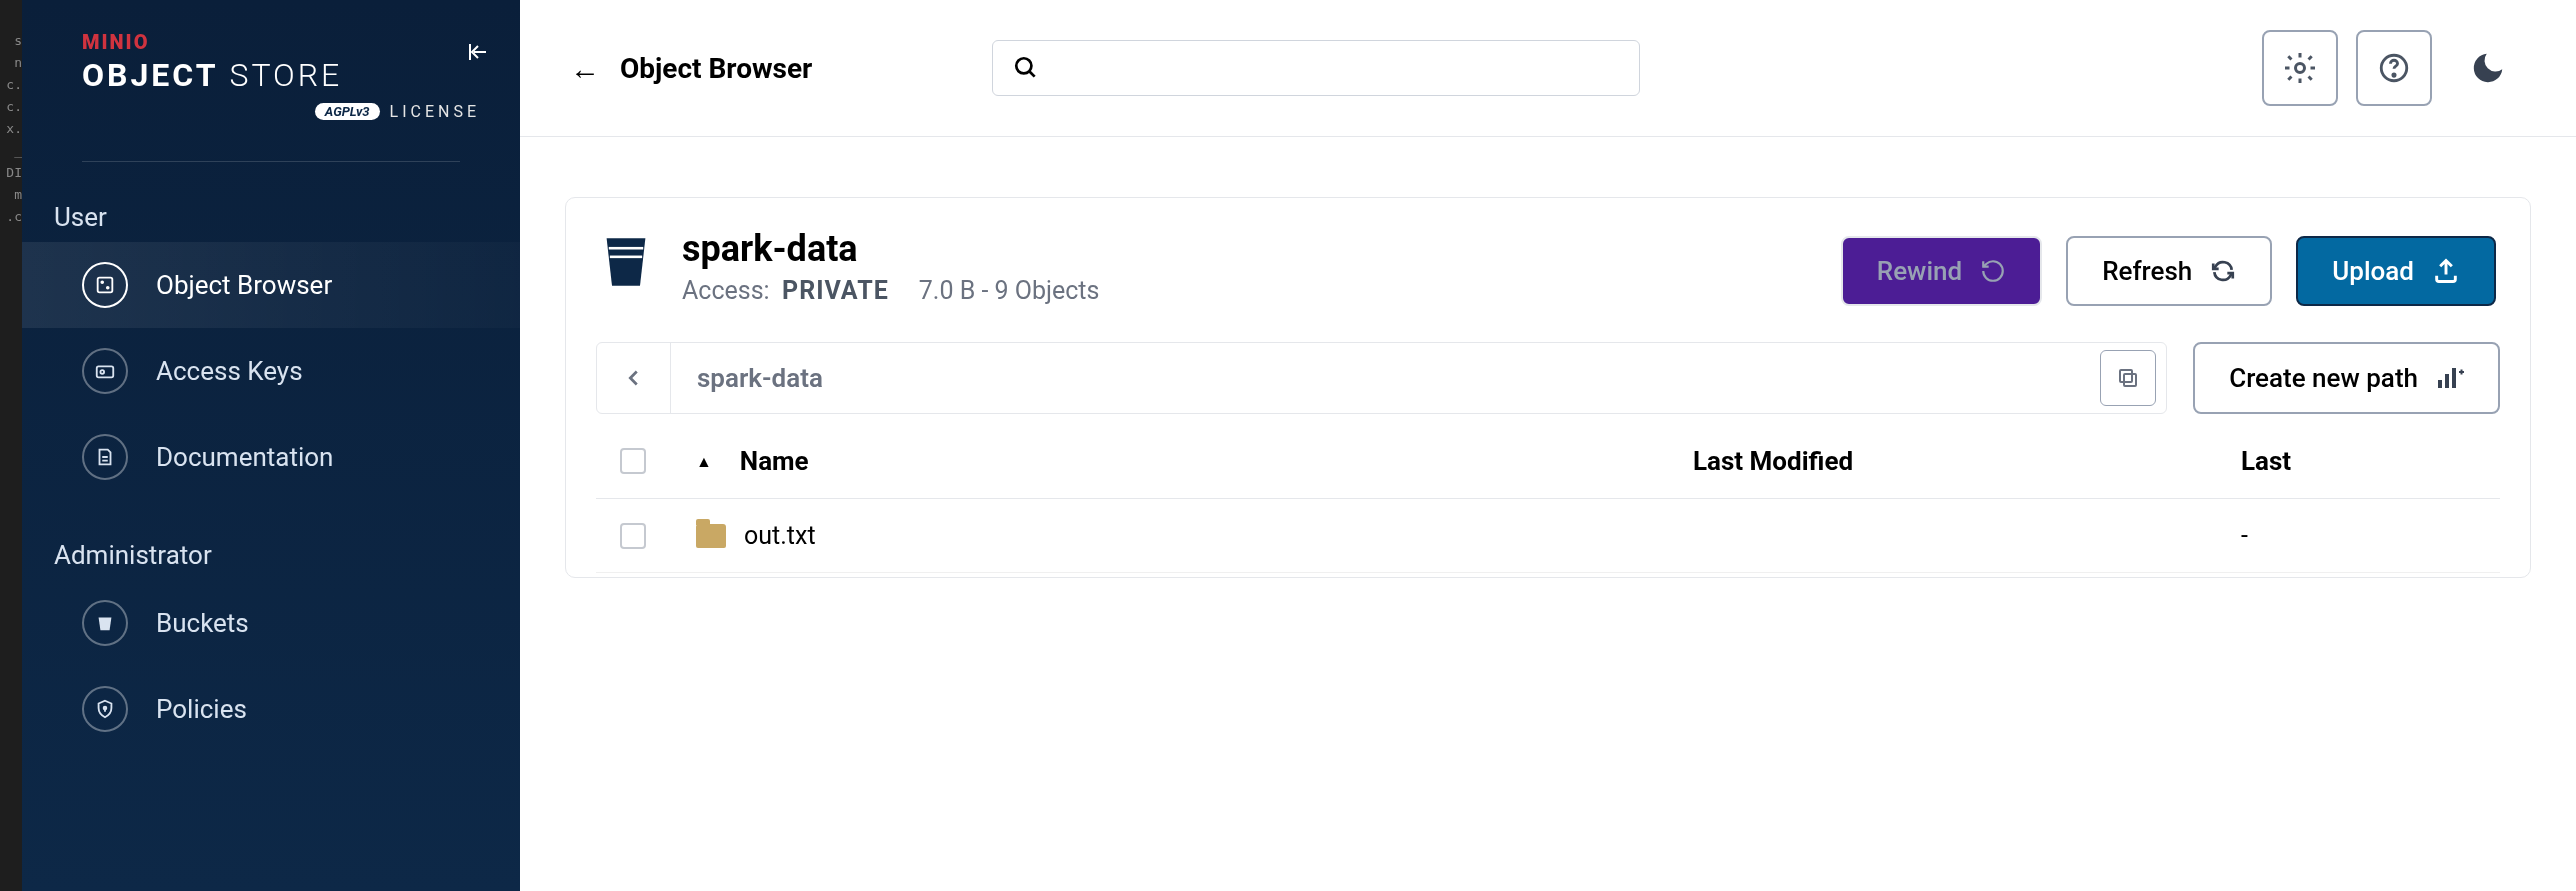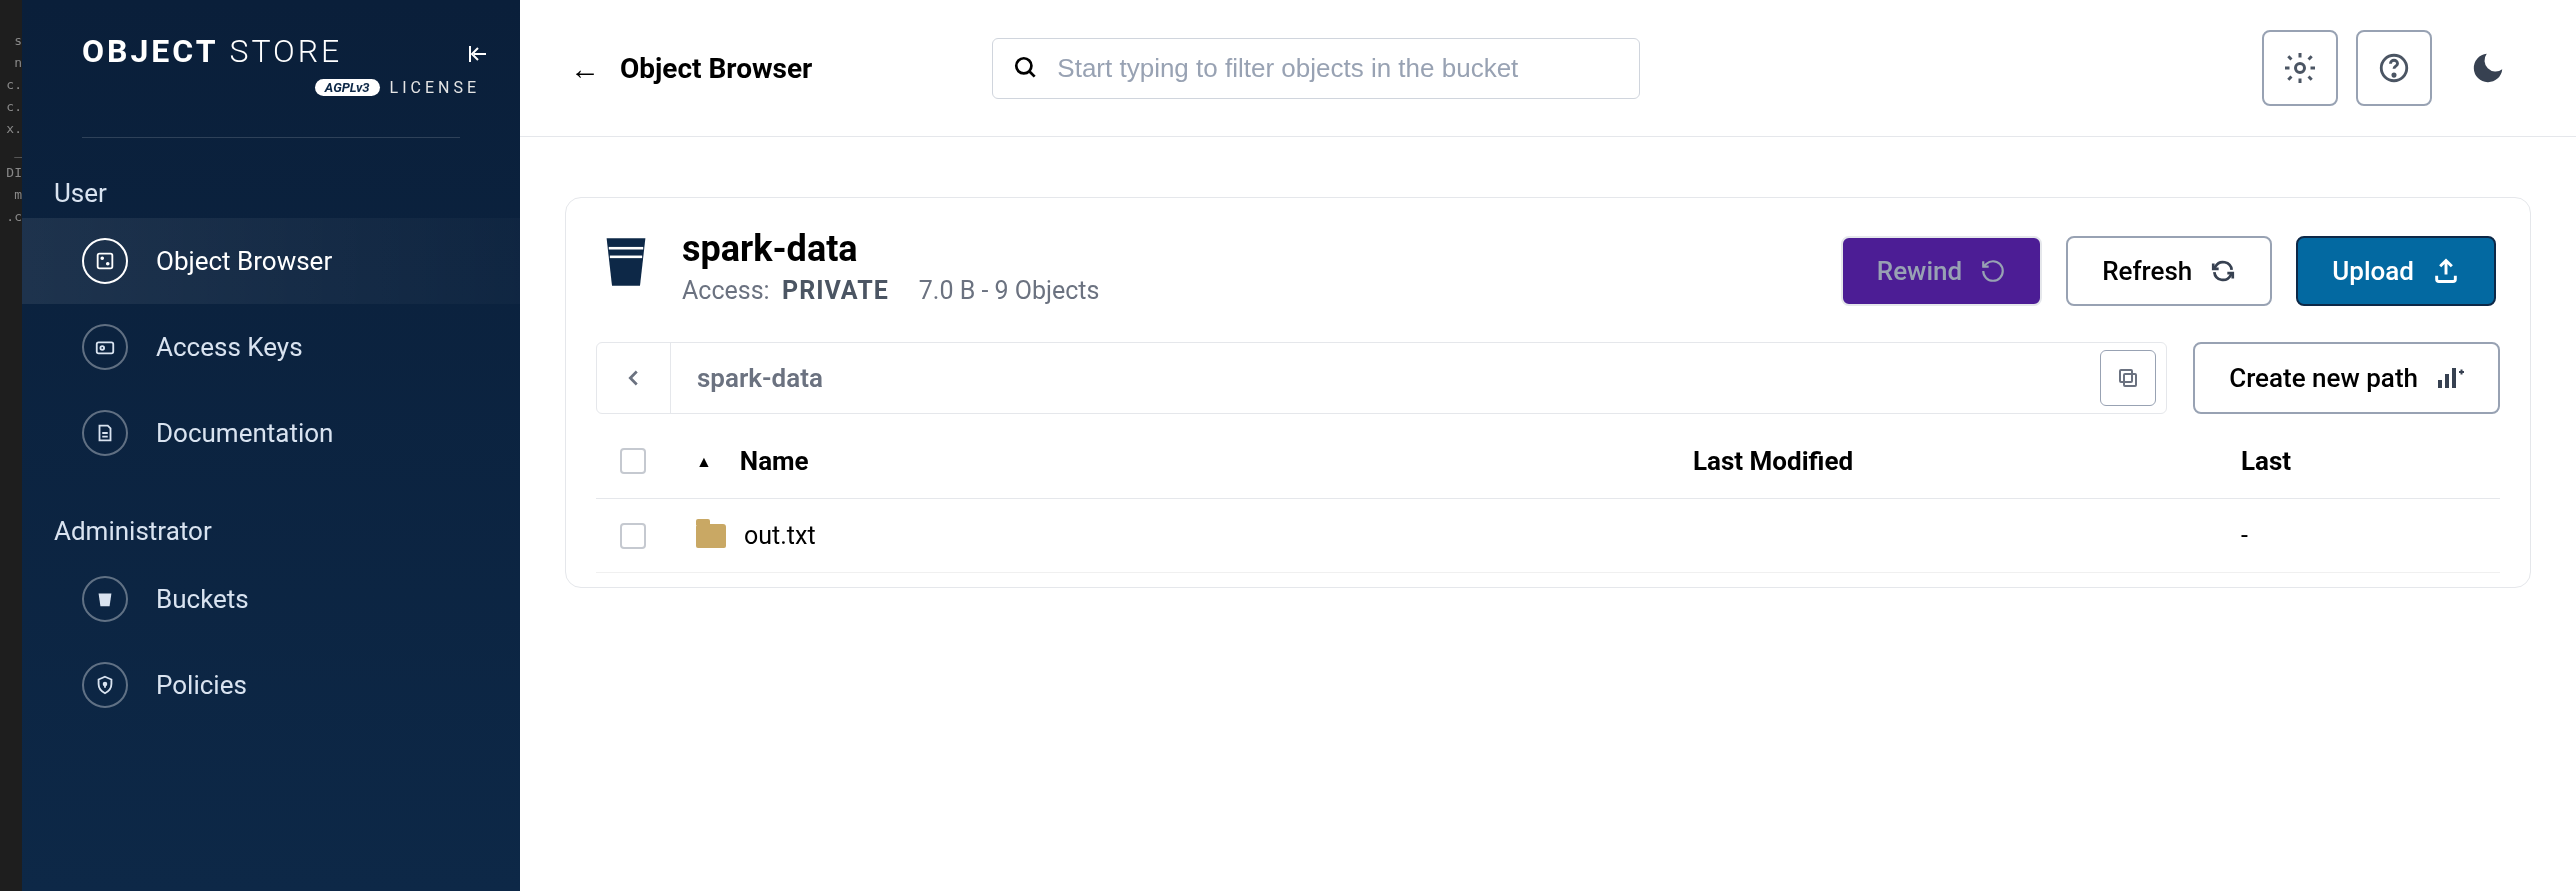--- a/index.html
+++ b/index.html
@@ -33,21 +33,21 @@
 .back-arrow { font-size: 30px; font-weight: 700; }
 .search-wrap { margin-left: 140px; width: 648px; border: 1px solid #d0d5dd; border-radius: 6px; display: flex; align-items: center; padding: 14px 20px; gap: 18px; }
 .search-wrap input { border: none; outline: none; font-size: 26px; flex: 1; color: #333; }
 .search-wrap input::placeholder { color: #98a2b3; }
 .top-icons { margin-left: auto; display: flex; gap: 18px; }
 .icon-btn { width: 76px; height: 76px; border: 2px solid #98a2b3; border-radius: 8px; display: flex; align-items: center; justify-content: center; cursor: pointer; }
 .icon-btn.noborder { border: none; }
 
 
 .content { padding: 60px 45px; }
-.card { border: 1px solid #e5e7eb; border-radius: 16px; padding: 30px 30px 14px; }
+.card { border: 1px solid #e5e7eb; border-radius: 10px; padding: 30px 30px 4px; }
 .bucket-header { display: flex; align-items: flex-start; gap: 30px; padding: 0 4px 20px; }
 .bucket-icon { margin-top: 6px; }
 .bucket-info { flex: 1; }
 .bucket-name { font-size: 36px; font-weight: 700; }
 .bucket-meta { color: #6b7280; font-size: 25px; margin-top: 6px; display: flex; flex-wrap: wrap; gap: 8px 30px; align-items: baseline; }
 .bucket-meta .created-val { color: #6b7280; font-weight: 700; }
 .bucket-meta .access-val { font-weight: 700; color: #4b5563; letter-spacing: 1px; }
 .header-actions { display: flex; gap: 24px; align-items: flex-start; margin-top: 8px; }
 .btn { padding: 18px 34px; border-radius: 8px; font-size: 26px; font-weight: 500; cursor: pointer; display: flex; align-items: center; gap: 18px; border: 2px solid #98a2b3; background: #fff; }
 .btn.disabled { background: #4c1d95; color: #98a2b3; border-color: #e5e7eb; cursor: default; }
@@ -78,20 +78,21 @@
 <div class="app">
   <div class="sliver">s<br>n<br>c.<br>c.<br>x.<br>_<br>DI<br>m<br>.c</div>
 
   <aside class="sidebar">
     <div class="logo-area">
       <span class="collapse-btn">
         <svg width="24" height="24" viewBox="0 0 24 24" fill="none" stroke="currentColor" stroke-width="2">
             <path d="M4 4v16M20 12H8m4-6l-6 6 6 6"></path>
           </svg>
       </span>
+      <div class="brand-minio">MINIO</div>
       <div class="brand-sub"><b>OBJECT</b> <span>STORE</span></div>
       <div class="brand-license">
         <span class="agpl-badge">AGPLv3</span>
         <span>LICENSE</span>
       </div>
     </div>
     <hr>
     <div class="section-title">User</div>
 
     <div class="nav-item active">
@@ -153,21 +154,20 @@
         <span class="back-arrow">←</span>
         <span>Object Browser</span>
       </div>
       <div class="search-wrap">
         <span>
           <svg width="26" height="26" viewBox="0 0 24 24" fill="none" stroke="#000" stroke-width="2.5">
               <circle cx="10" cy="10" r="7"></circle>
               <path d="M20 20l-5-5"></path>
             </svg>
         </span>
-        <input type="text" placeholder="Start typing to filter objects in the bucket" style="">
       </div>
       <div class="top-icons">
         <div class="icon-btn">
           <svg width="36" height="36" viewBox="0 0 24 24" fill="none" stroke="#4b5563" stroke-width="2">
               <circle cx="12" cy="12" r="3"></circle>
               <path d="M12 2v3m0 14v3M4.2 4.2l2.1 2.1m11.4 11.4l2.1 2.1M2 12h3m14 0h3M4.2 19.8l2.1-2.1m11.4-11.4l2.1-2.1"></path>
             </svg>
         </div>
         <div class="icon-btn">
           <svg width="34" height="34" viewBox="0 0 24 24" fill="none" stroke="#4b5563" stroke-width="2">

